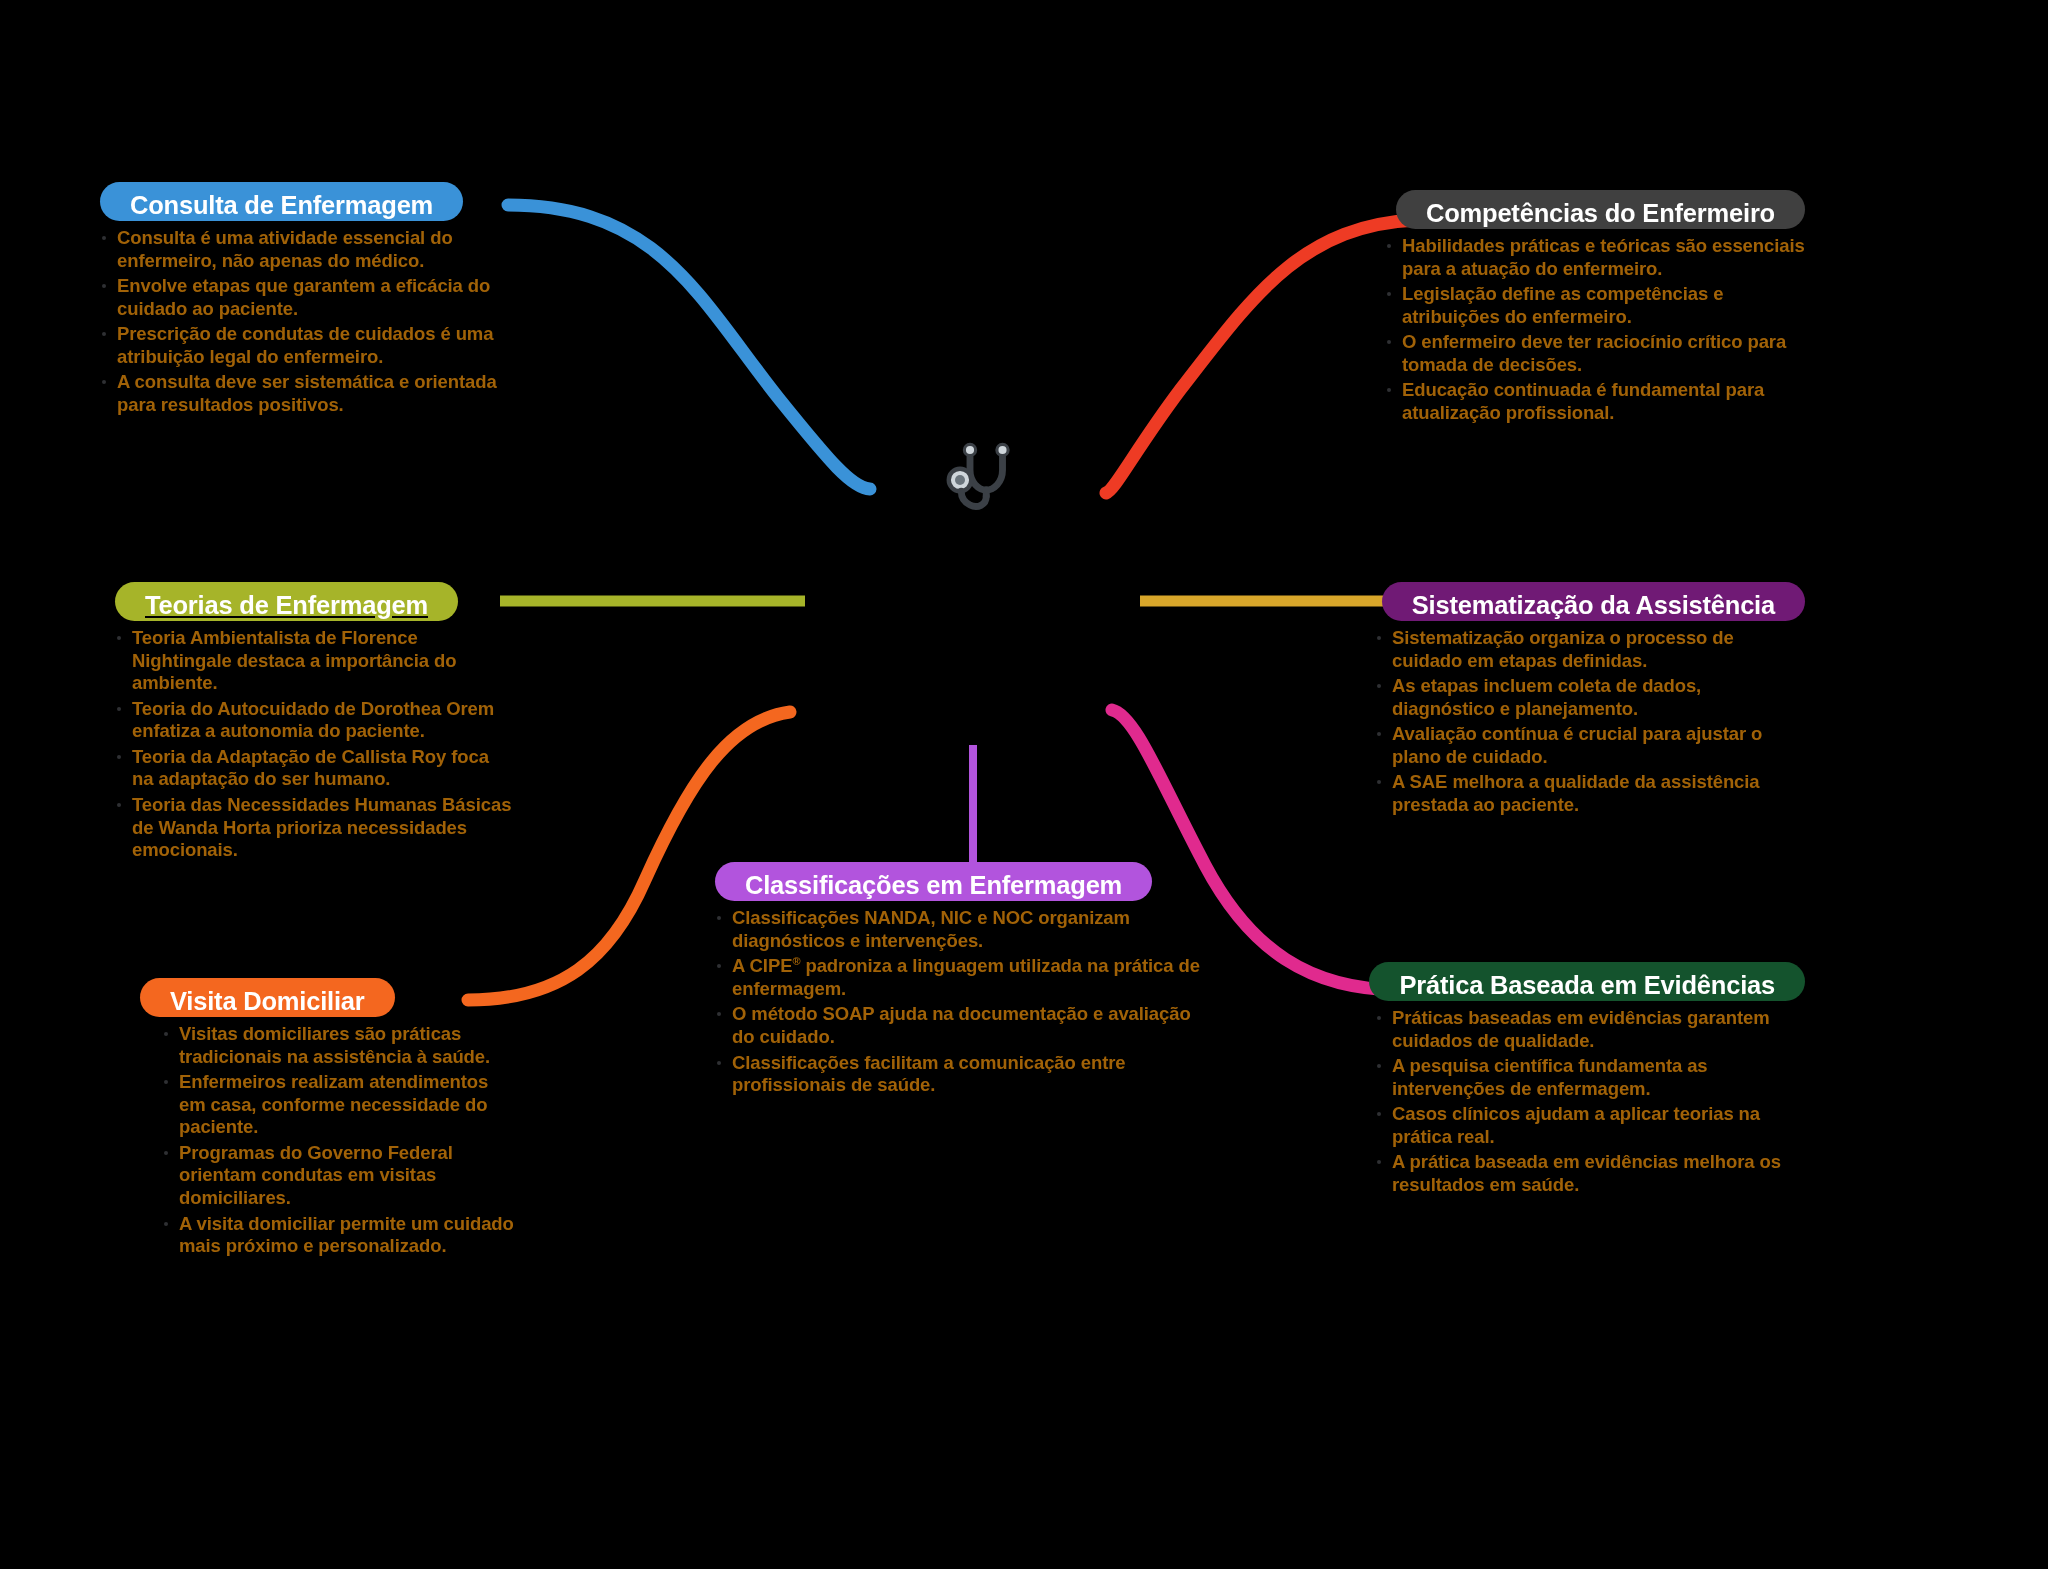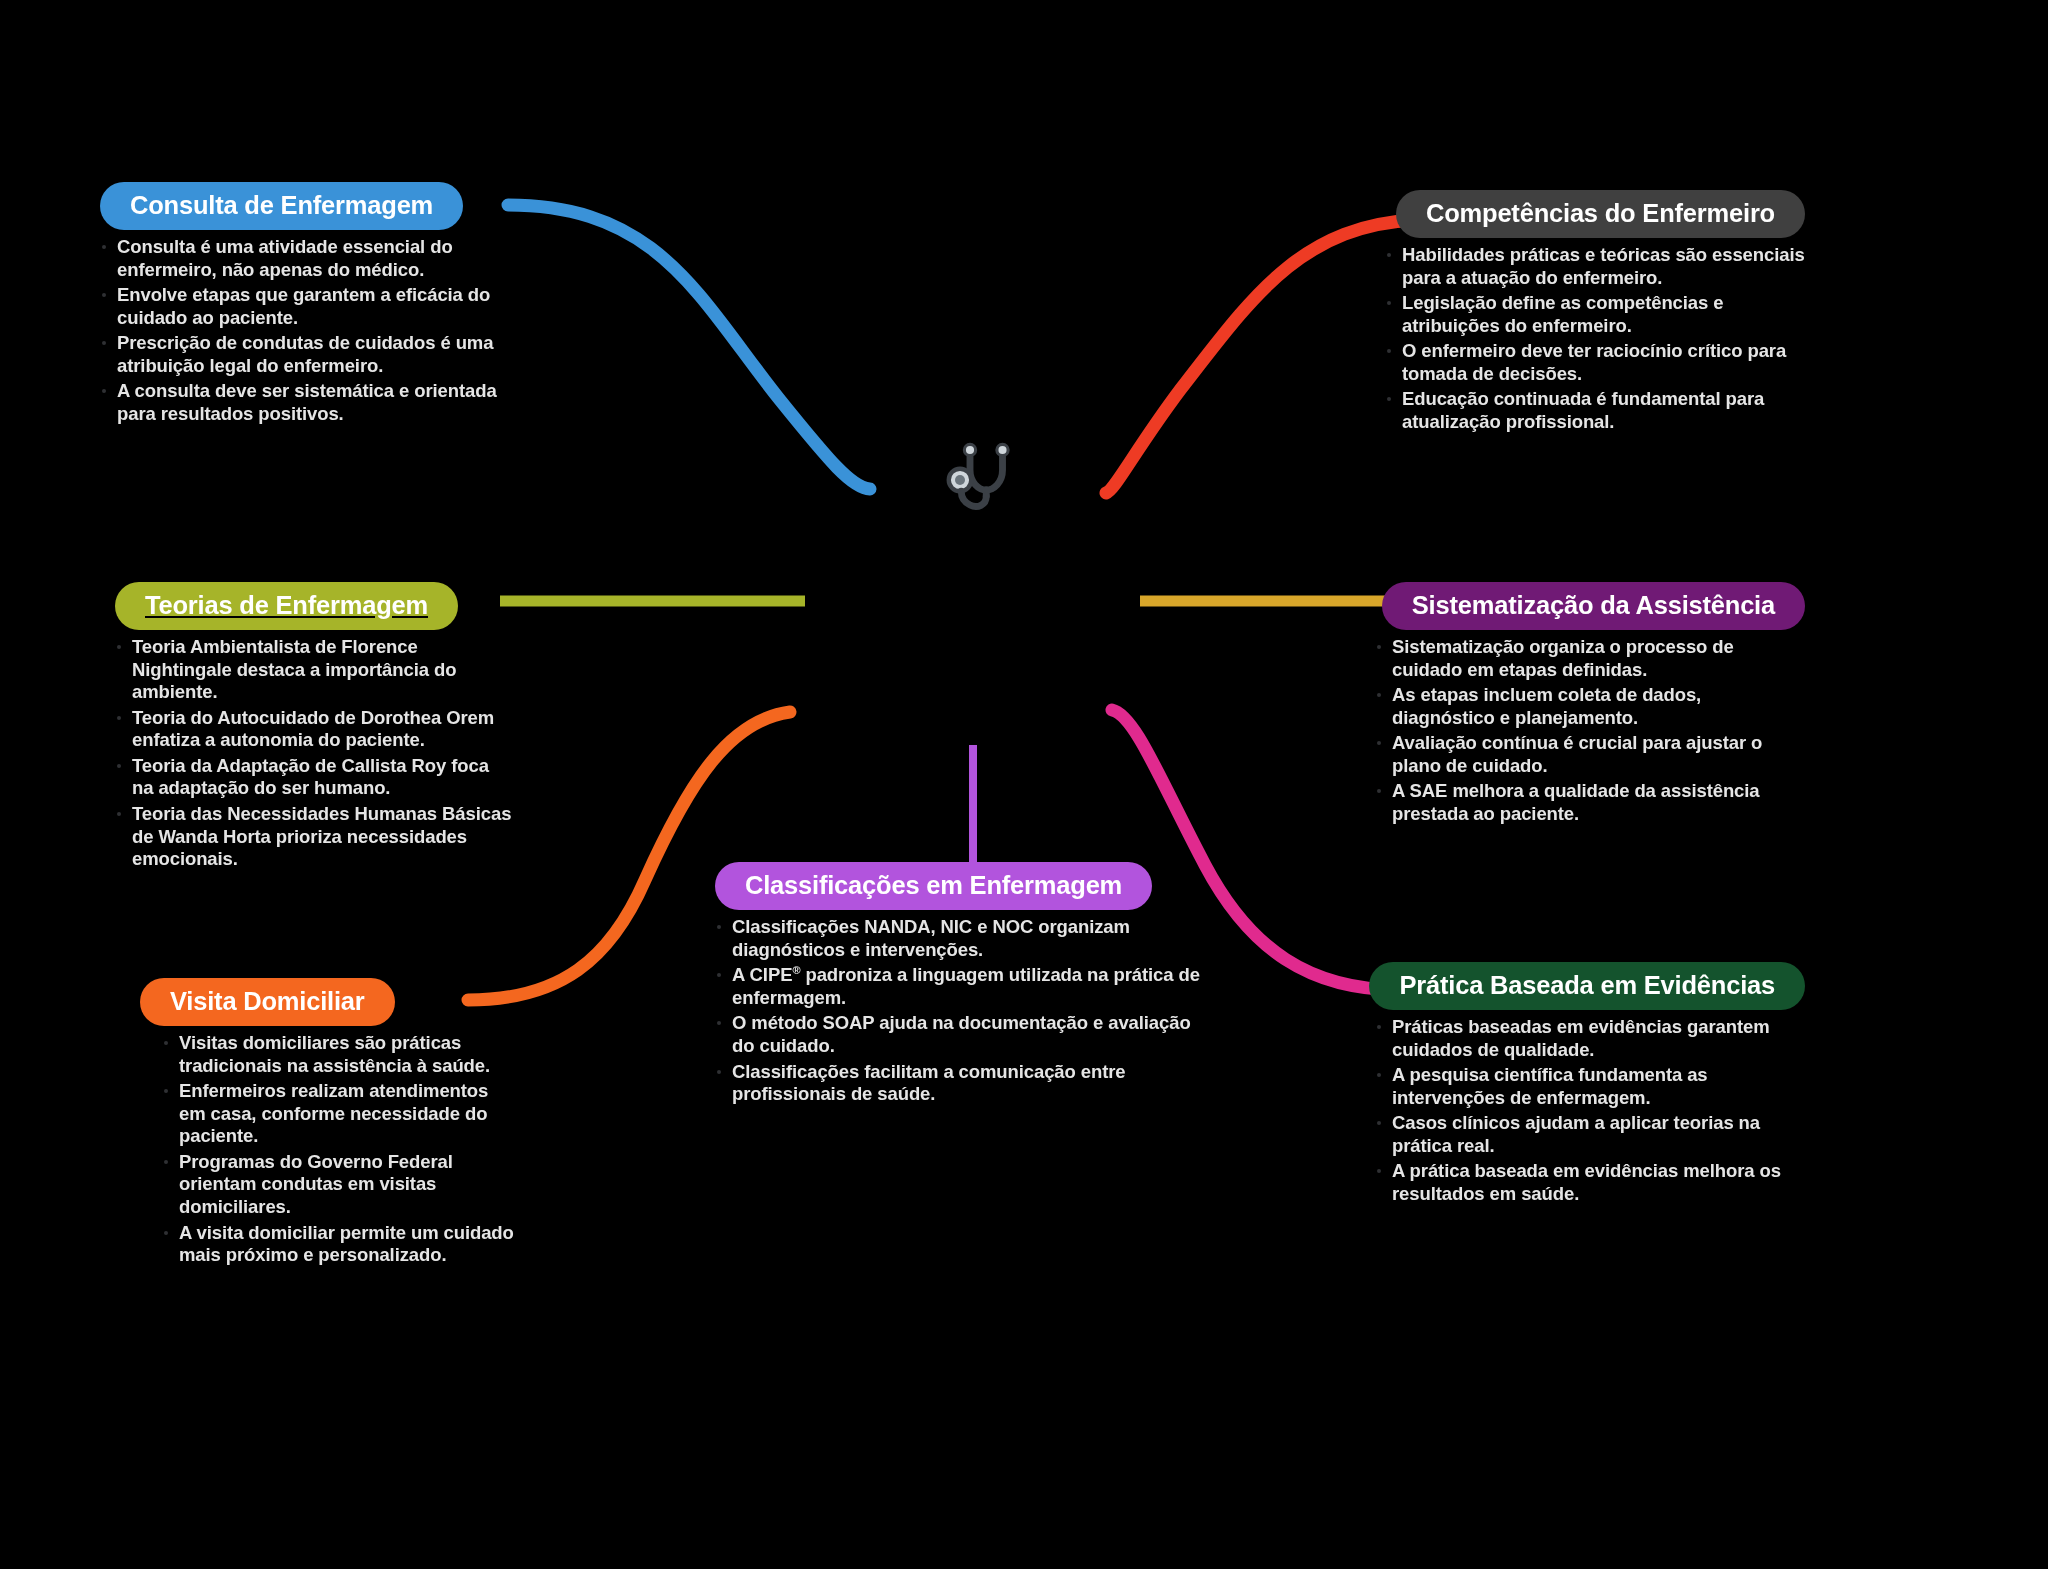--- a/index.html
+++ b/index.html
@@ -51,21 +51,21 @@
 
   
   .branch {
     position: absolute;
     z-index: 2;
   }
 
   .pill {
     display: inline-block;
     border-radius: 40px;
-    padding: 9px 30px 11px 30px;
+    padding: 9px 30px 2px 30px;
     color: #ffffff;
     font-size: 25.5px;
     font-weight: bold;
     letter-spacing: -0.2px;
     white-space: nowrap;
     line-height: 1.1;
   }
 
   .pill-row {
     display: flex;
@@ -74,21 +74,21 @@
     justify-content: flex-end;
   }
 
   ul.bullets {
     list-style: none;
     margin: 6px 0 0 0;
     padding: 0;
   }
   ul.bullets li {
     position: relative;
-    color: #e5e5e5;
+    color: #a16207;
     font-size: 18.5px;
     font-weight: bold;
     line-height: 1.22;
     padding-left: 17px;
     margin-bottom: 3px;
     letter-spacing: -0.1px;
   }
   ul.bullets li:before {
     content: "";
     position: absolute;

